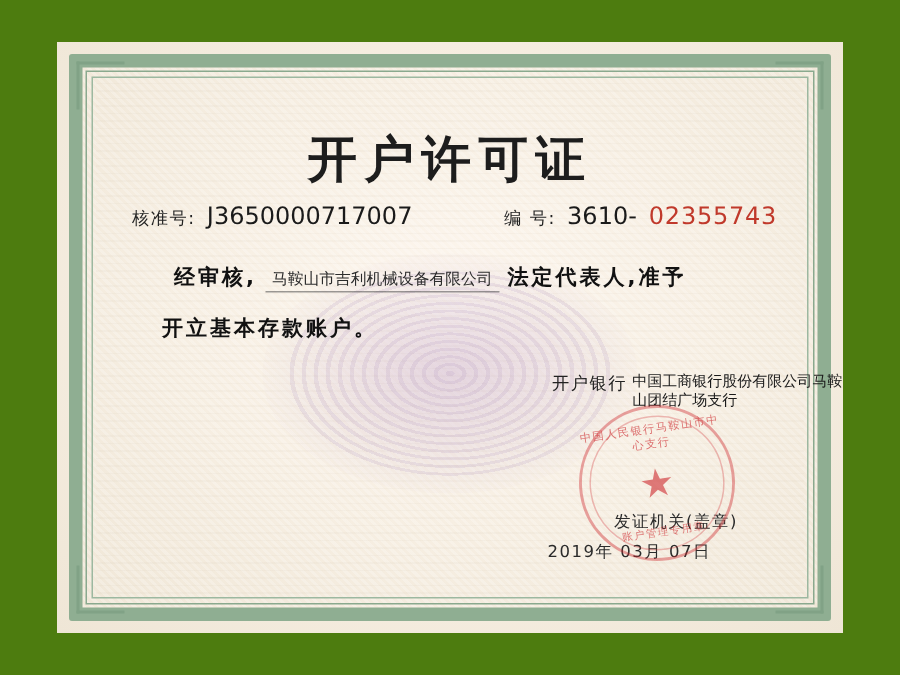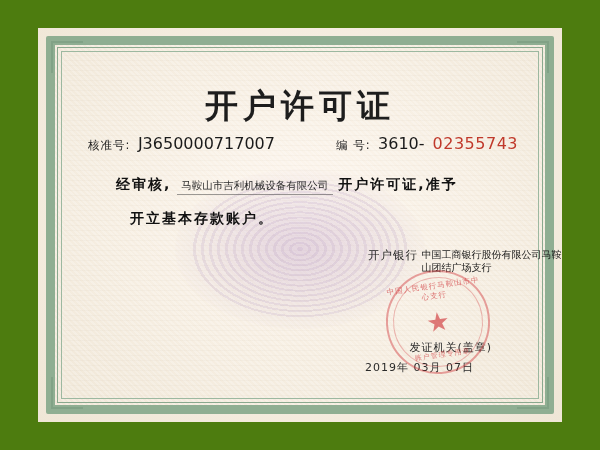--- a/index.html
+++ b/index.html
@@ -180,21 +180,21 @@
     font-size: 10.5px;
     border-bottom: 1px solid rgba(60,60,60,0.5);
     padding: 0 3px 1px 3px;
     margin: 0 2px;
     display: inline-block;
     min-width: 150px;
     text-align: center;
   }
 
   
-  #line-open { left: 62px; top: 152px; font-family: Liberation Mono, monospace; }
+  #line-open { left: 40px; top: 152px; font-family: Liberation Mono, monospace; }
 
   
   #line-rep { left: 48px; top: 196px; }
   #line-bank { left: 300px; top: 190px; }
   .bank-val {
     display: inline-block;
     font-size: 10px;
     line-height: 13px;
     max-width: 140px;
     white-space: normal;
@@ -292,21 +292,21 @@
       </div>
 
       <div class="row" id="line-serial">
         <span class="label">编 号:</span>
         <span class="value noline">3610-</span><span class="value red">02355743</span>
       </div>
 
       <div class="row" id="line-review">
         <span class="big-cn">经审核,</span>
         <span class="inline-val">马鞍山市吉利机械设备有限公司</span>
-        <span class="big-cn">开户许可证,准予</span>
+        <span class="big-cn">法定代表人,准予</span>
       </div>
 
       <div class="row" id="line-open">
         <span class="big-cn">开立基本存款账户。</span>
       </div>
 
 
       <div class="row" id="line-bank">
         <span class="label">开户银行</span>
         <span class="bank-val">中国工商银行股份有限公司马鞍山团结广场支行</span>

